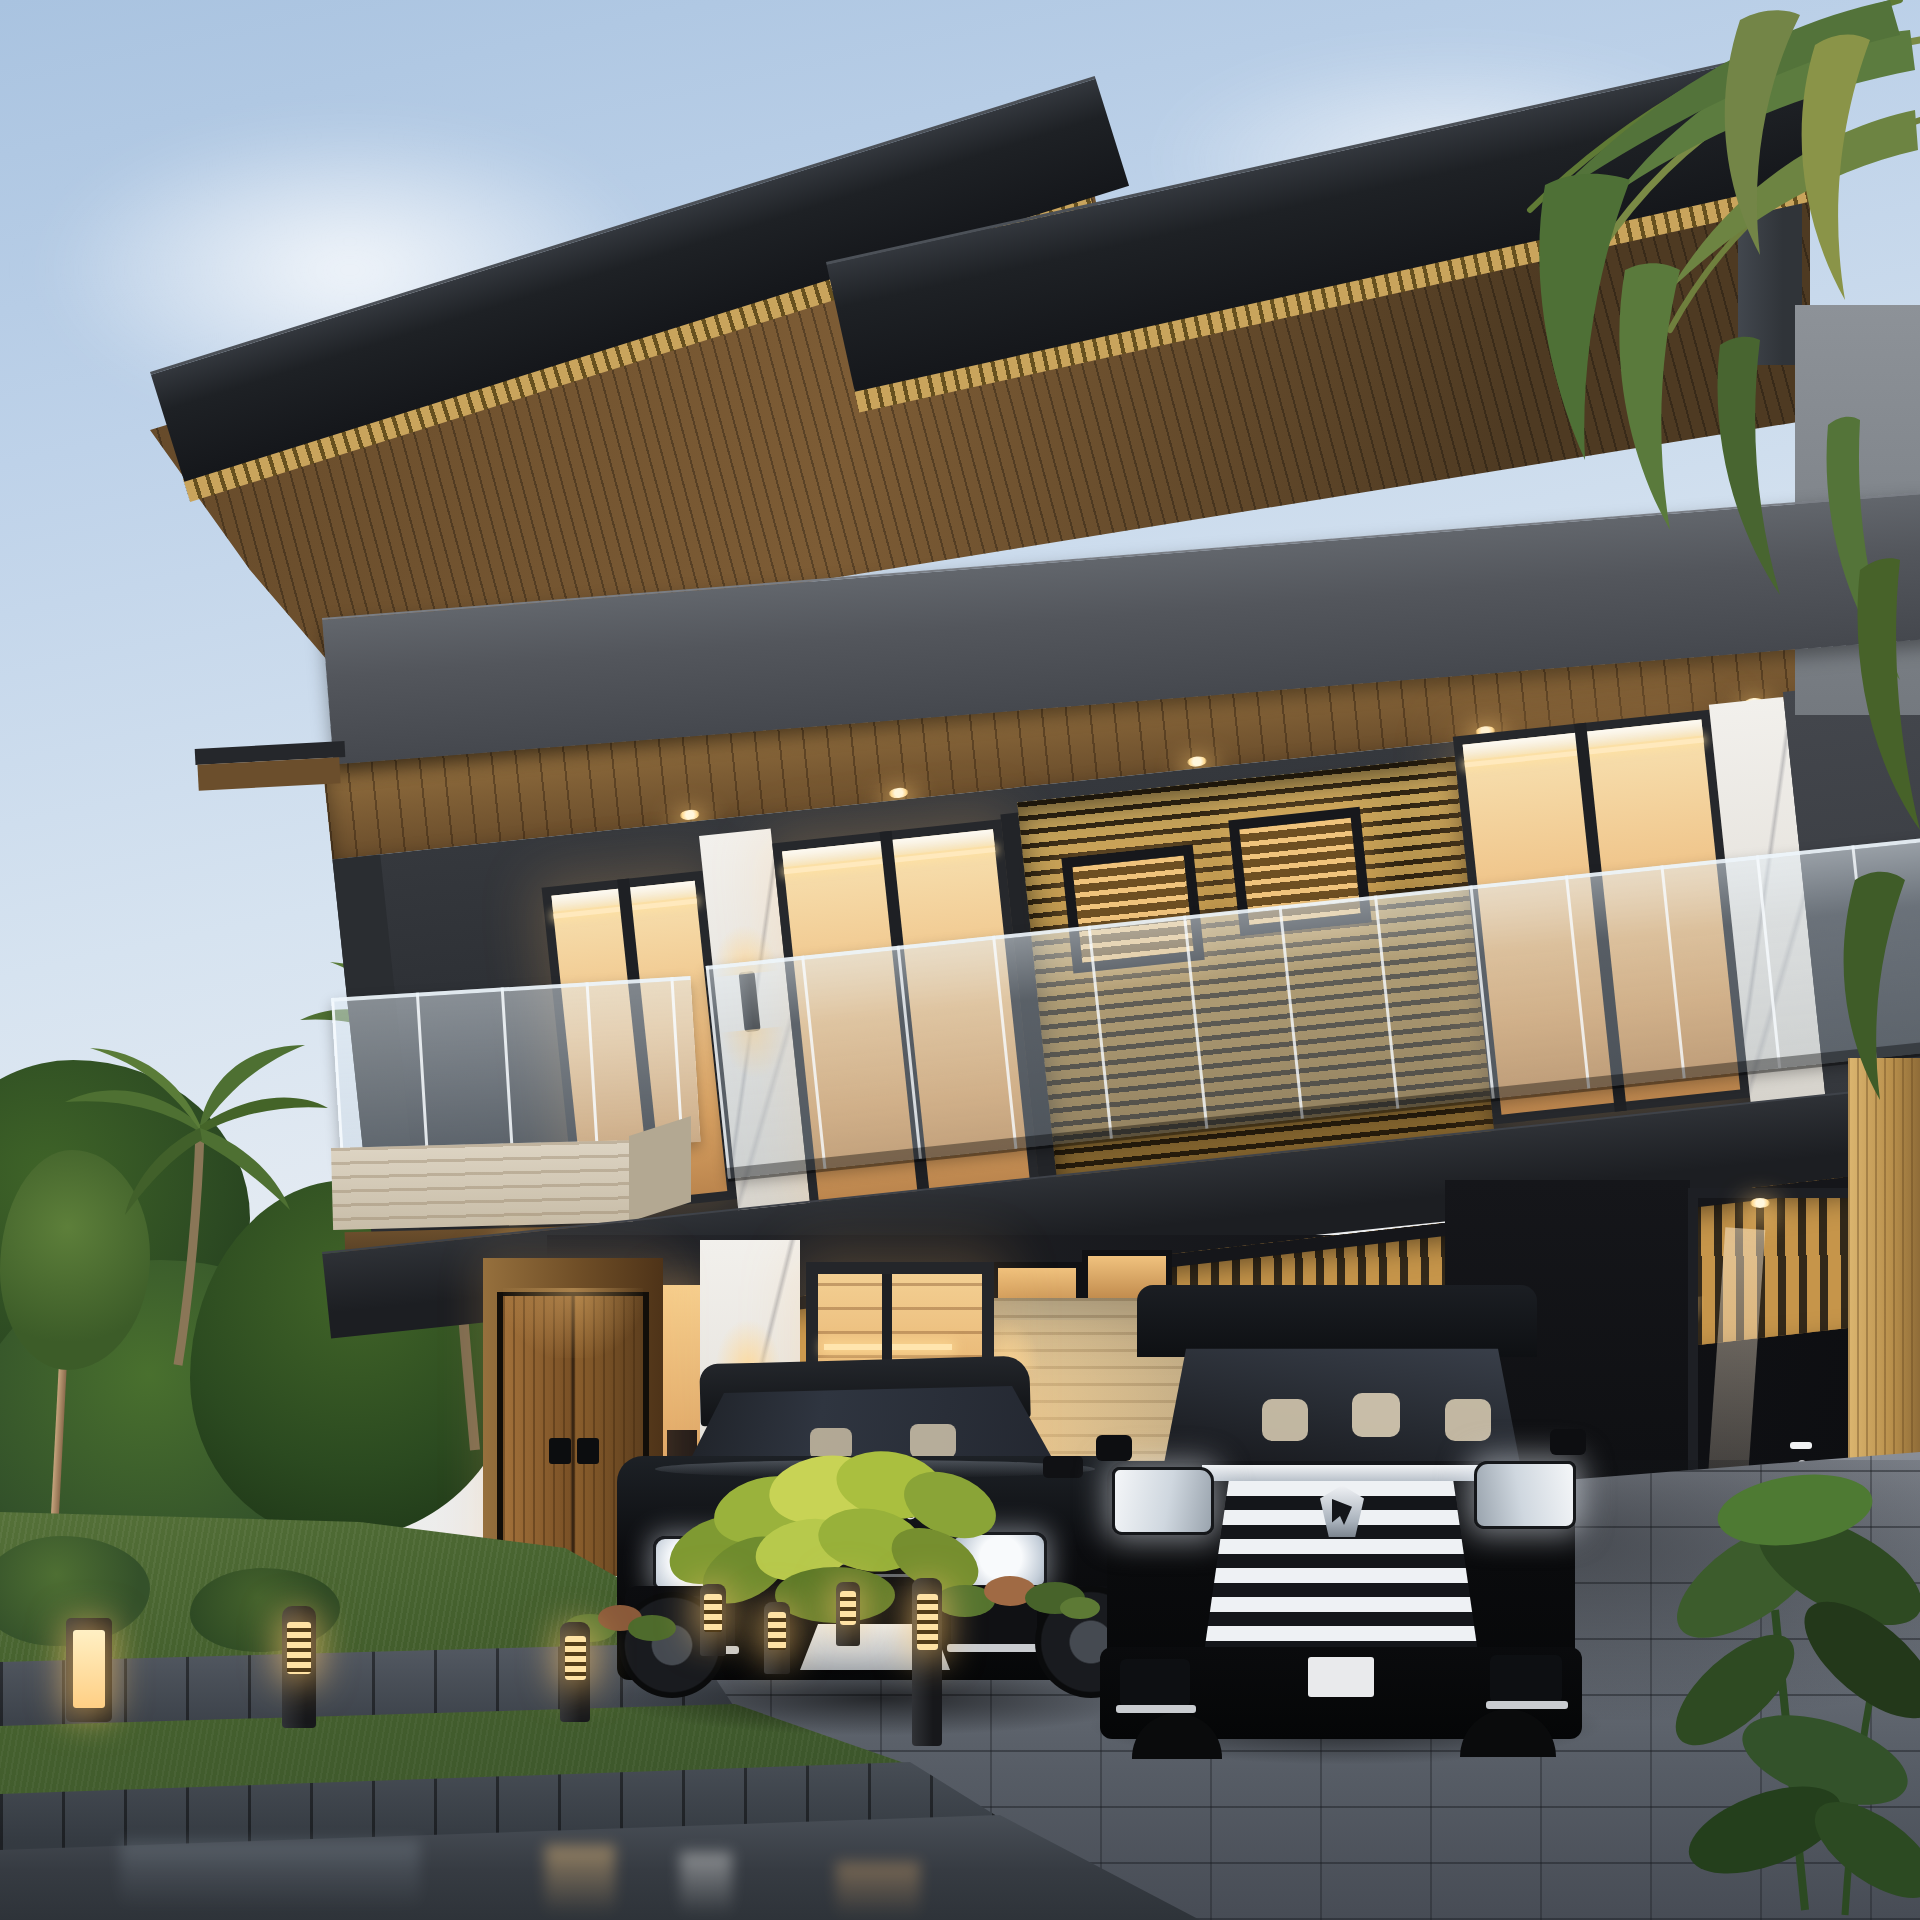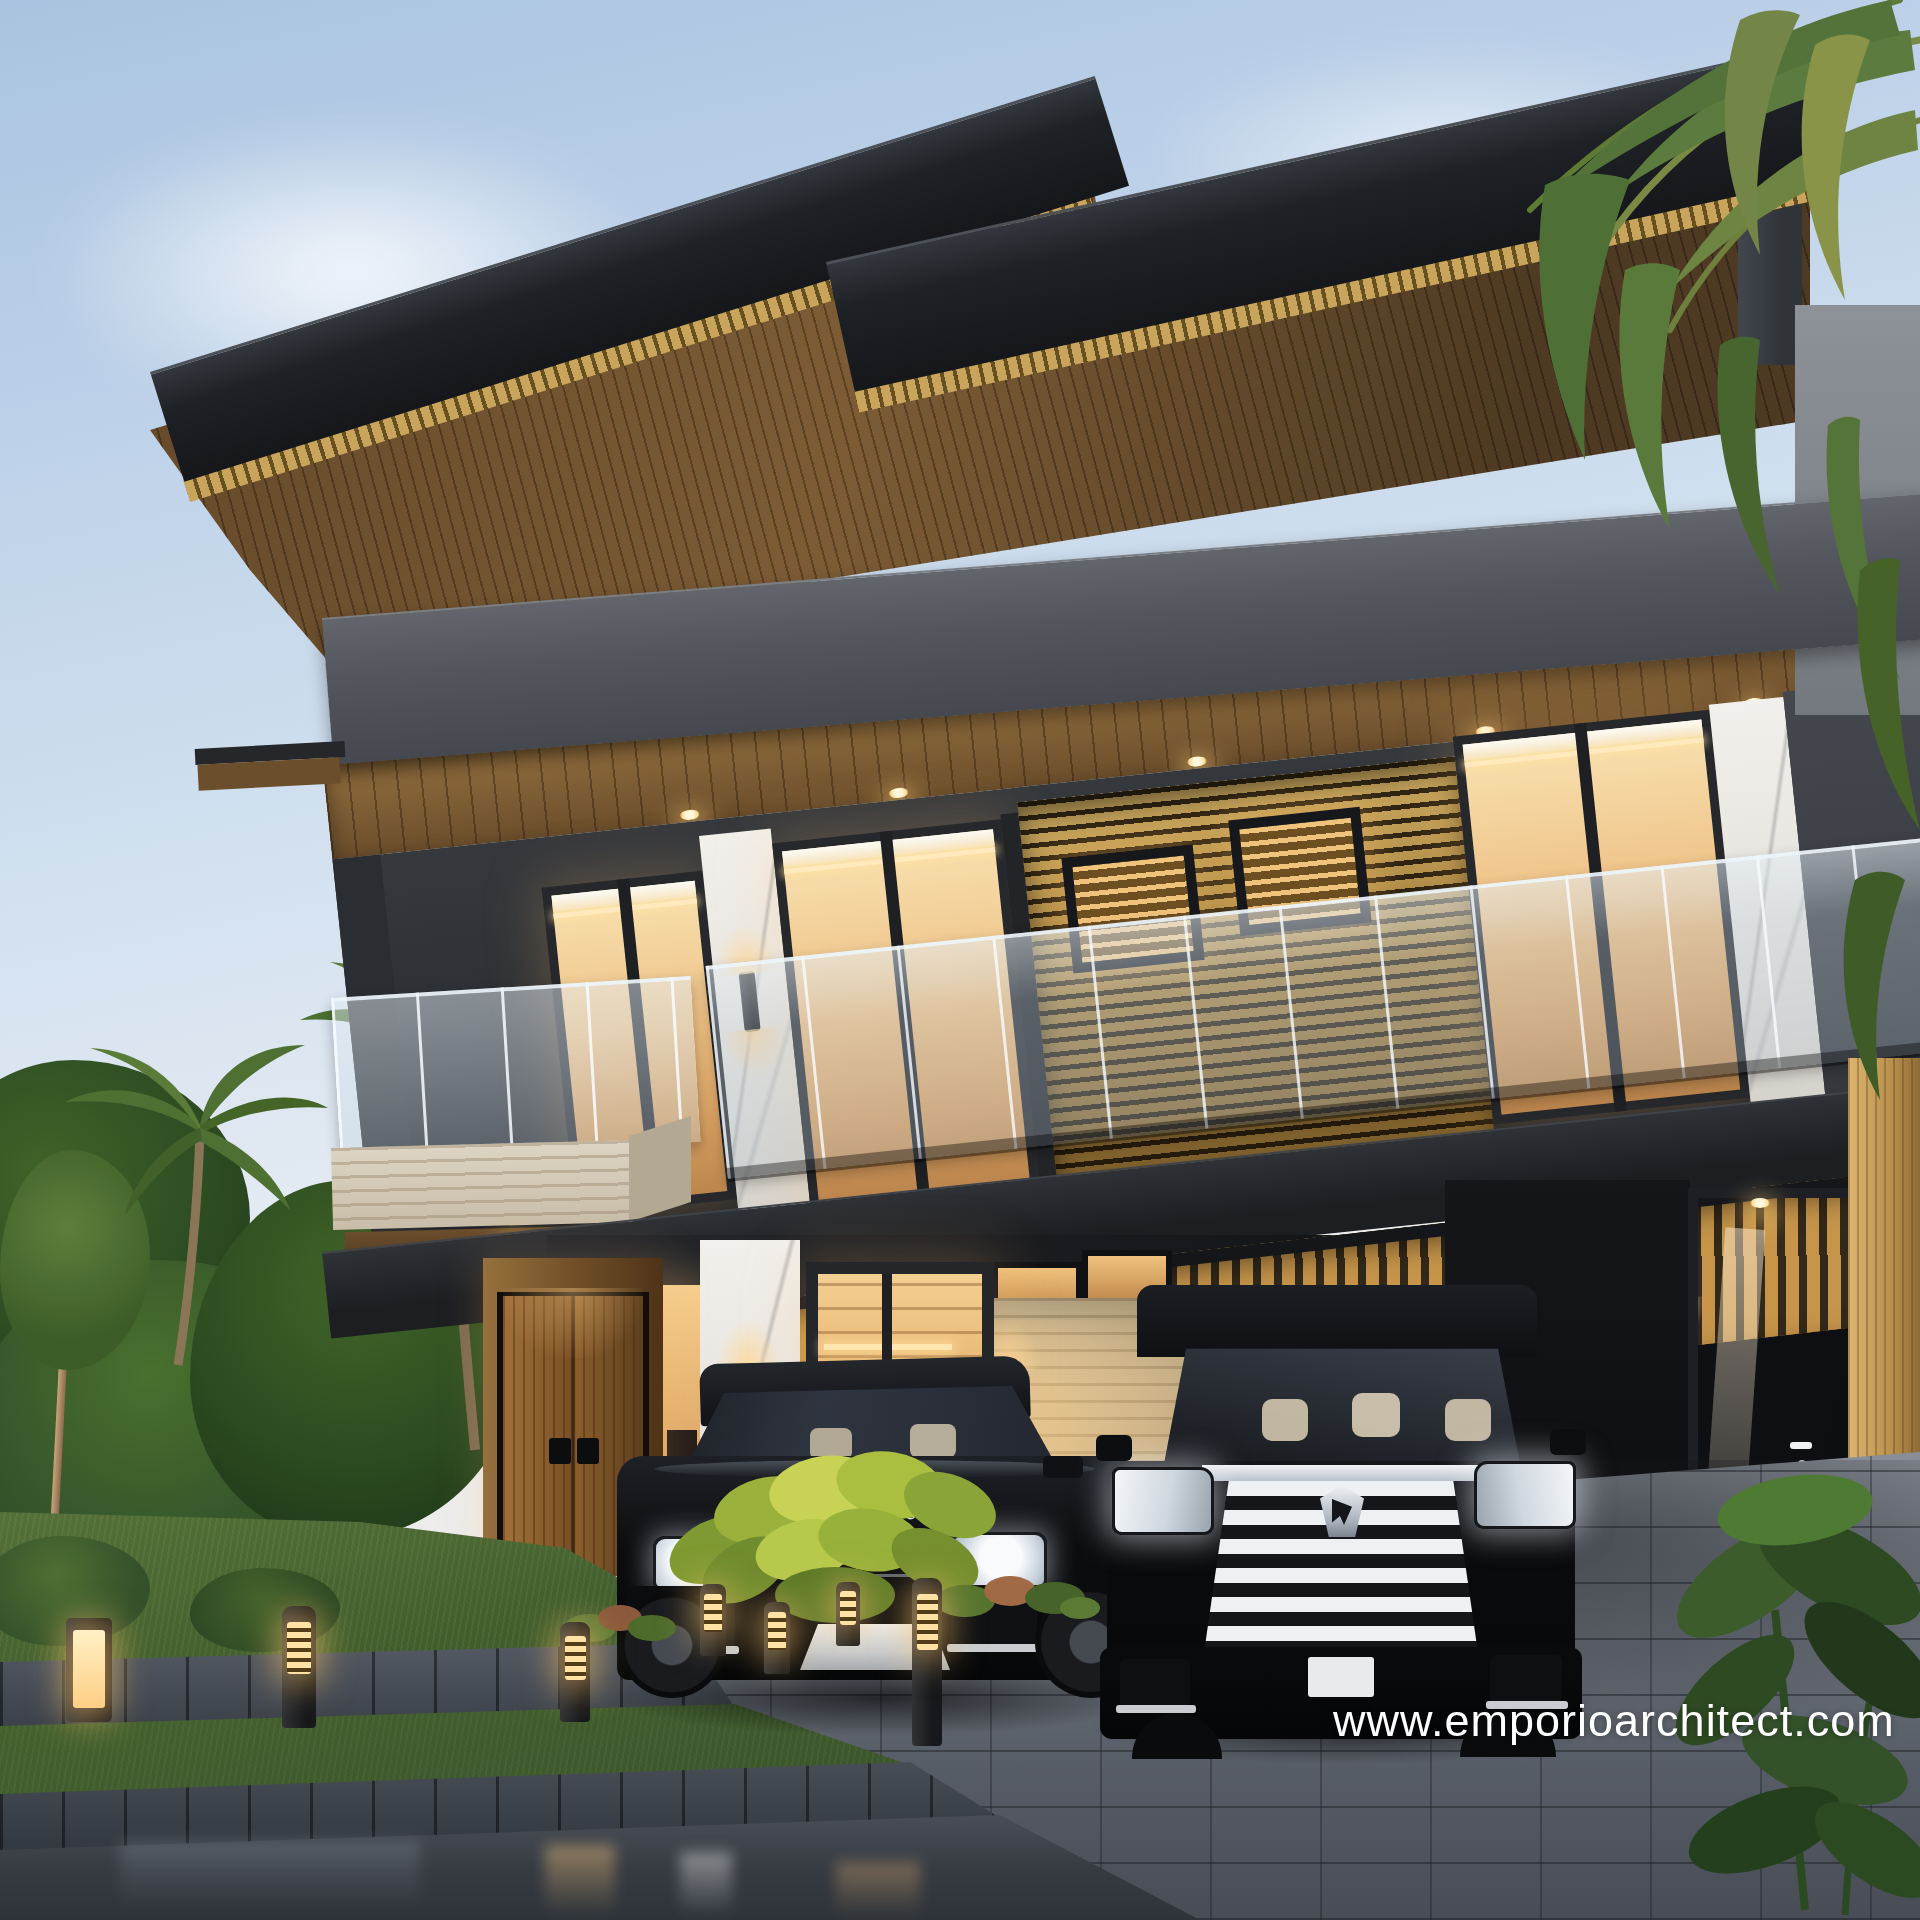--- a/index.html
+++ b/index.html
@@ -360,15 +360,14 @@
       <path d="M480,270 C460,350 455,440 470,530 C425,450 410,355 425,270 C445,260 465,262 480,270 Z" fill="#5a7a3c"></path>
       <path d="M560,340 C550,420 555,510 580,595 C530,520 510,430 520,345 C535,335 550,335 560,340 Z" fill="#486530"></path>
       <path d="M660,420 C655,510 668,600 700,680 C645,610 620,515 628,425 C640,415 652,415 660,420 Z" fill="#547439"></path>
       <path d="M700,560 C690,650 700,750 720,830 C670,760 650,660 660,570 C675,558 690,556 700,560 Z" fill="#476229"></path>
       <path d="M705,880 C680,950 670,1020 680,1100 C640,1030 635,950 655,880 C673,868 692,870 705,880 Z" fill="#3f5c28"></path>
       <path d="M670,40 C640,120 630,210 645,300 C600,220 590,125 615,45 C635,32 655,32 670,40 Z" fill="#8a9448"></path>
       <path d="M600,15 C565,85 550,170 560,255 C520,180 515,95 540,20 C562,8 585,8 600,15 Z" fill="#738547"></path>
     </g>
   </svg>
 
-  <div class="abs wm" style="left:1333px;top:1695px;">www.emporioarchitect.com</div>
 
 </div>
 
 </body></html>

